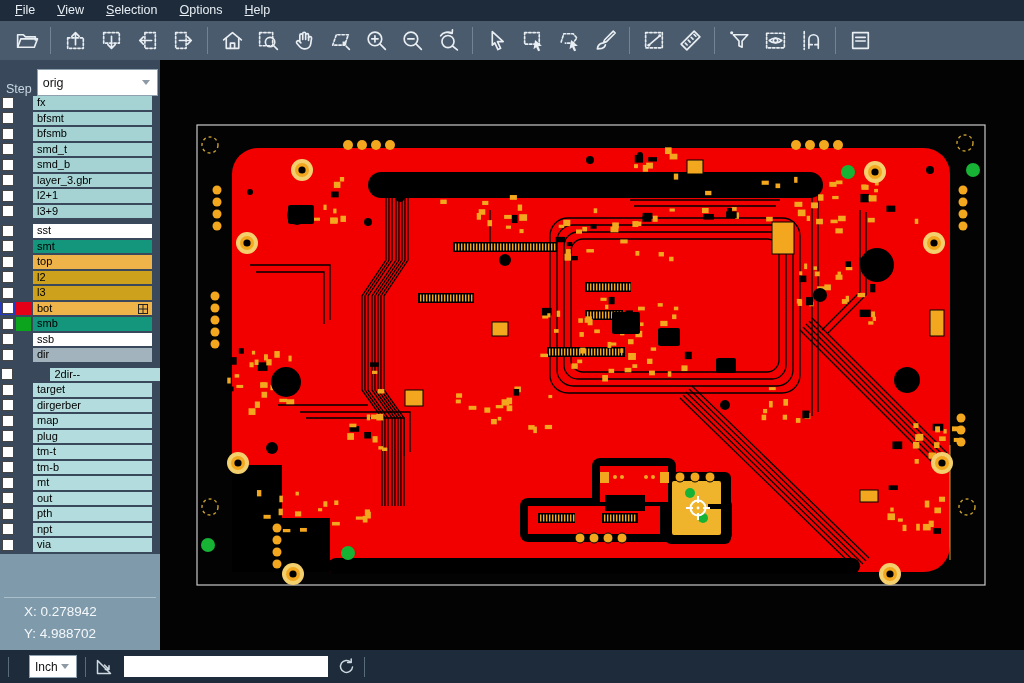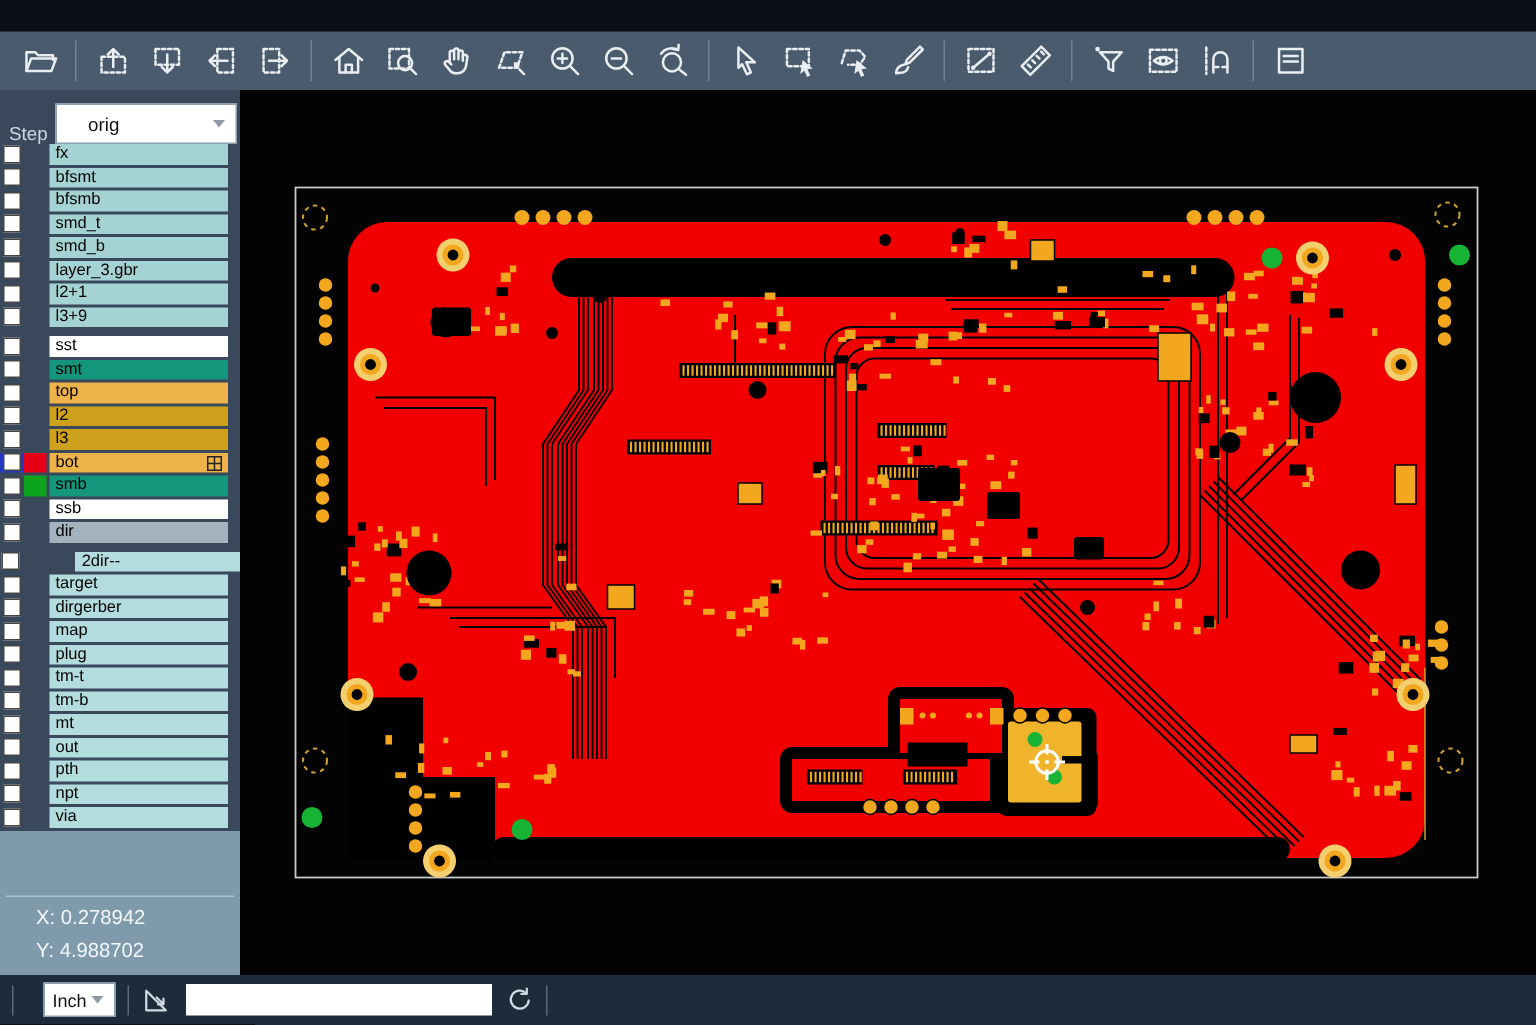--- a/index.html
+++ b/index.html
@@ -17,21 +17,21 @@
           background:transparent;border:none;padding:0;margin:0 1px;}
   .tb-btn svg{width:25px;height:25px;stroke:#e9eef3;fill:none;stroke-width:1.6;
               stroke-linecap:round;stroke-linejoin:round;}
   .tb-sep{width:1px;height:27px;background:#728394;margin:0 6px;}
   
   .sidebar{position:absolute;left:0;top:60px;width:160px;height:590px;background:#39495b;}
   .step-row{height:36px;display:flex;align-items:flex-end;padding:0 2px 0 6px;box-sizing:border-box;}
   .step-label{color:#c9d6e2;font-size:12.5px;margin-right:5px;}
   .combo{flex:1;height:25px;background:#fff;border:1px solid #8fa0ae;display:flex;
          align-items:center;position:relative;}
-  .combo .val{flex:1;font-size:12.5px;color:#111;padding-left:21px;}
+  .combo .val{flex:1;font-size:12.5px;color:#111;padding-left:5px;}
   .chev{width:0;height:0;border-left:4px solid transparent;border-right:4px solid transparent;
         border-top:5px solid #8d9aa6;margin-right:7px;}
   .rows{padding-top:0;}
   .lrow{height:13.5px;margin-bottom:2px;display:flex;align-items:stretch;}
   .ggap{height:4px;}
   .cbwrap{width:16px;display:flex;align-items:center;justify-content:center;}
   .cbwrap.sel{background:#2438c0;}
   .cb{width:10px;height:10px;background:#fff;border:1.5px solid #454545;}
   .swatch{width:15px;margin-right:2px;}
   .lbl{width:119px;font-size:11px;line-height:13.5px;color:#000;padding-left:4px;
@@ -162,20 +162,27 @@
         <path d="M10.5,8 l4.5,4.5 M15,8.8 v3.7 h-3.7"></path>
       </symbol>
     <symbol id="i-refresh" viewBox="0 0 20 20">
         <path d="M14.8,5.2 A6,6 0 1 0 16.5,10"></path>
         <path d="M15.2,2 v3.6 h-3.6"></path>
       </symbol>
   </defs>
 </svg>
 
 <div class="app">
+  <div class="menubar" id="menubar">
+      <span class="menu-item"><span class="u">F</span>ile</span>
+      <span class="menu-item"><span class="u">V</span>iew</span>
+      <span class="menu-item"><span class="u">S</span>election</span>
+      <span class="menu-item"><span class="u">O</span>ptions</span>
+      <span class="menu-item"><span class="u">H</span>elp</span>
+    </div>
   <div class="toolbar" id="toolbar">
       <button class="tb-btn">
         <svg>
           <use href="#i-open"></use>
         </svg>
       </button>
       <div class="tb-sep"></div>
       <button class="tb-btn">
         <svg>
           <use href="#i-import-up"></use>

